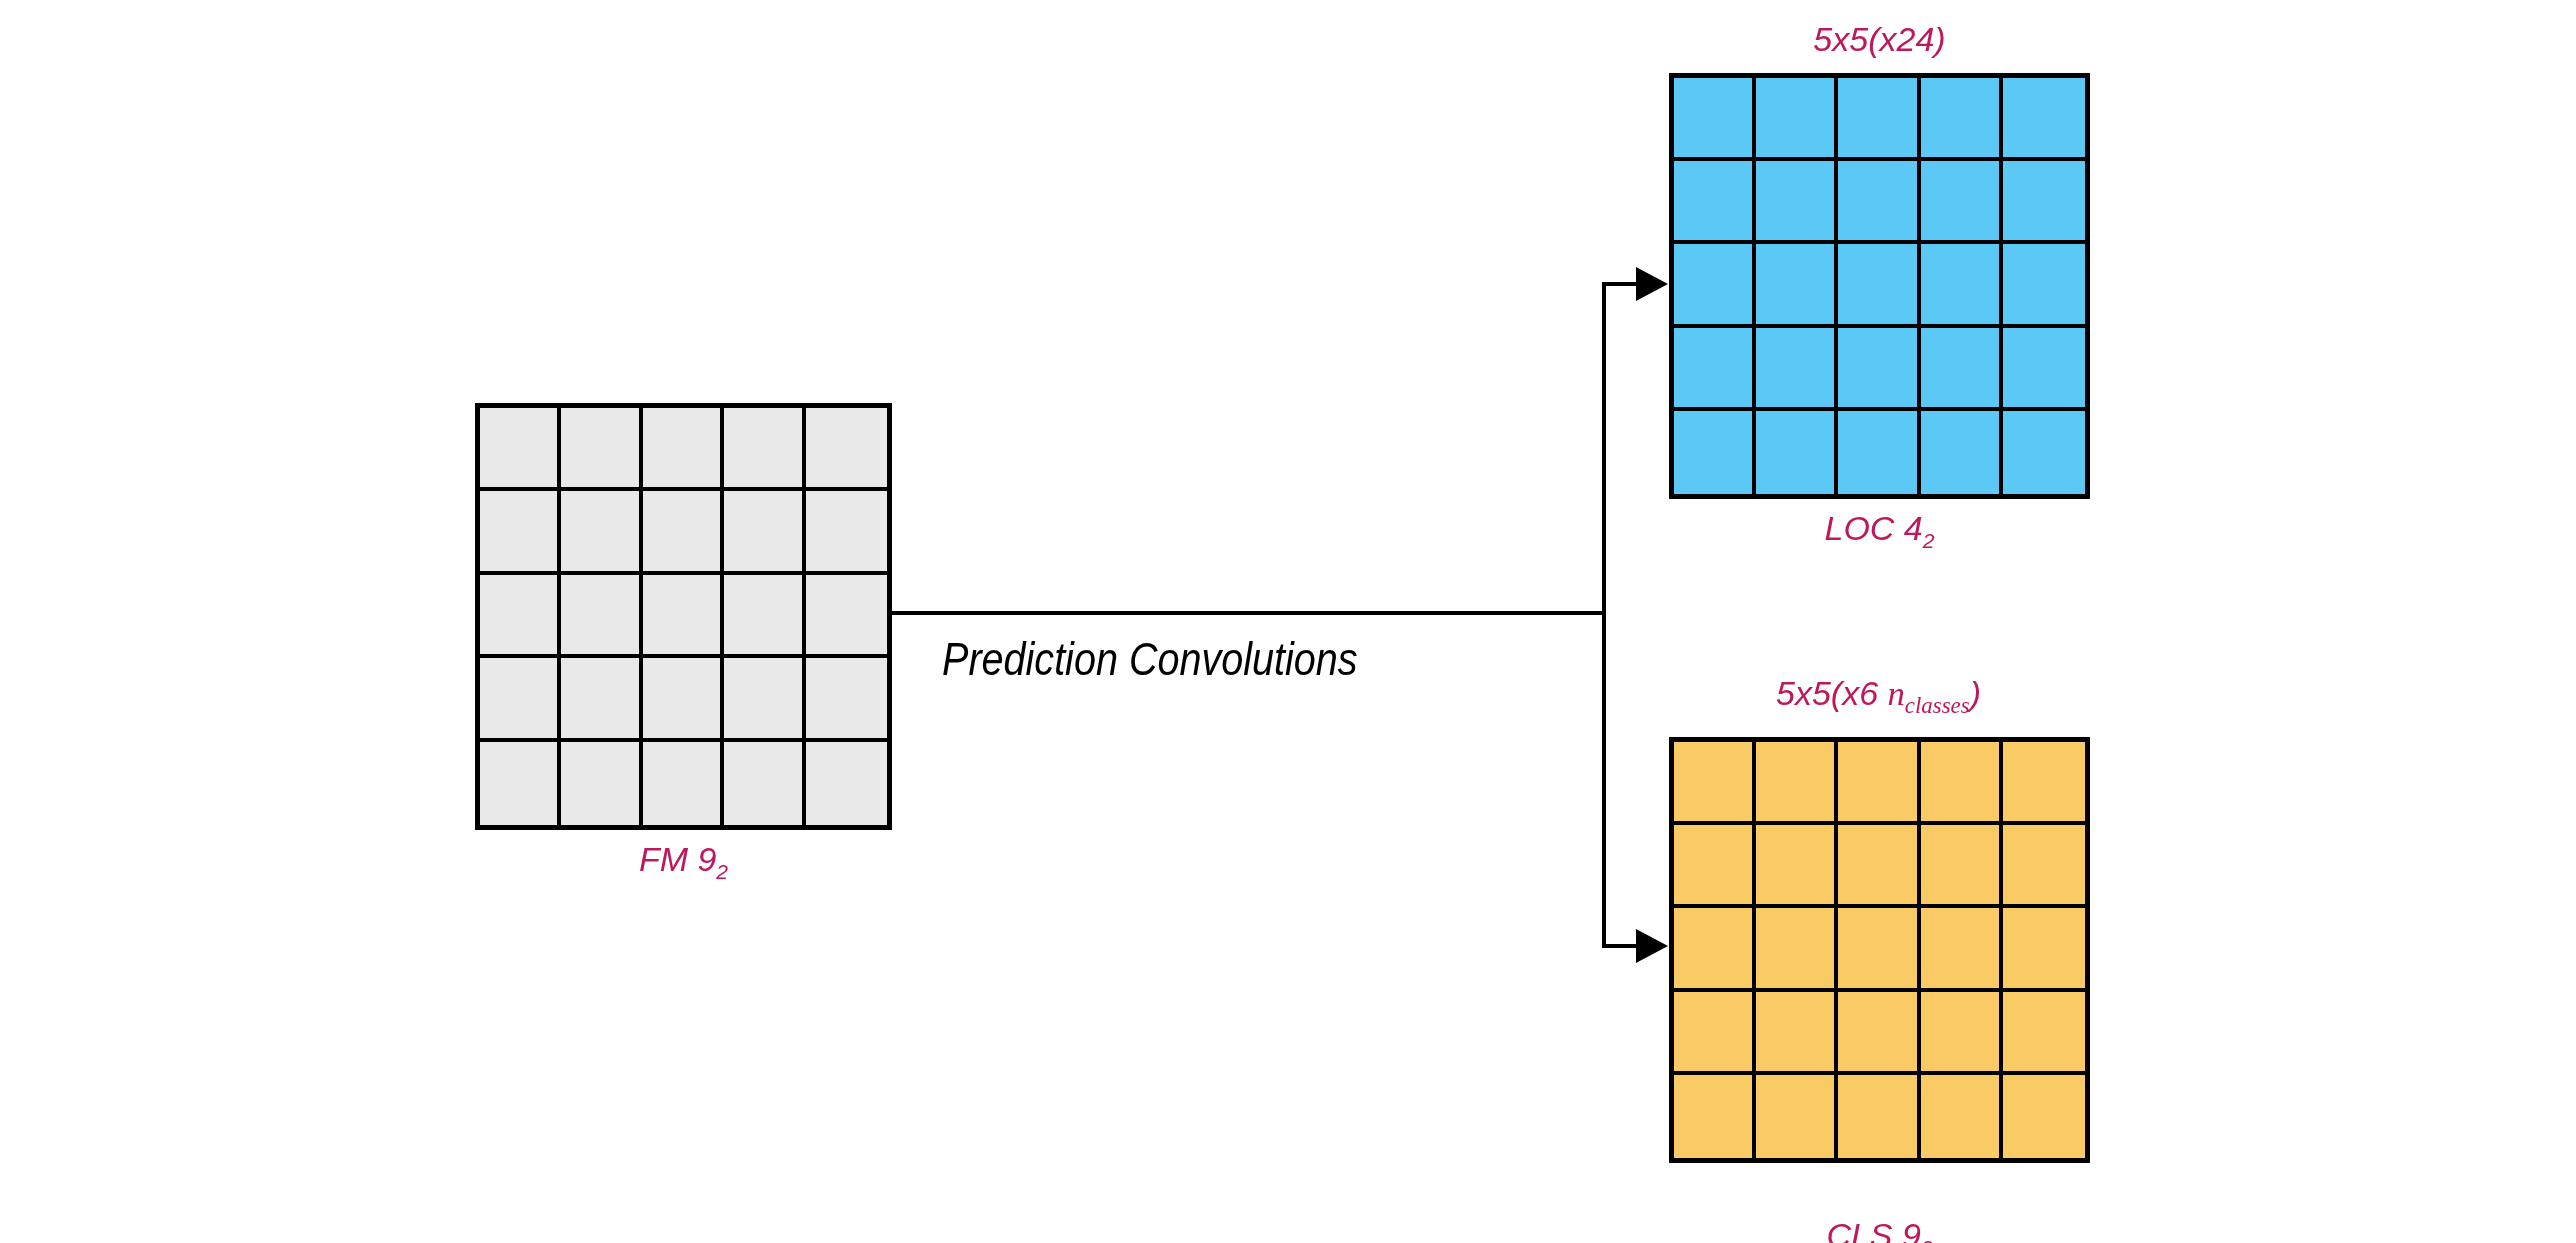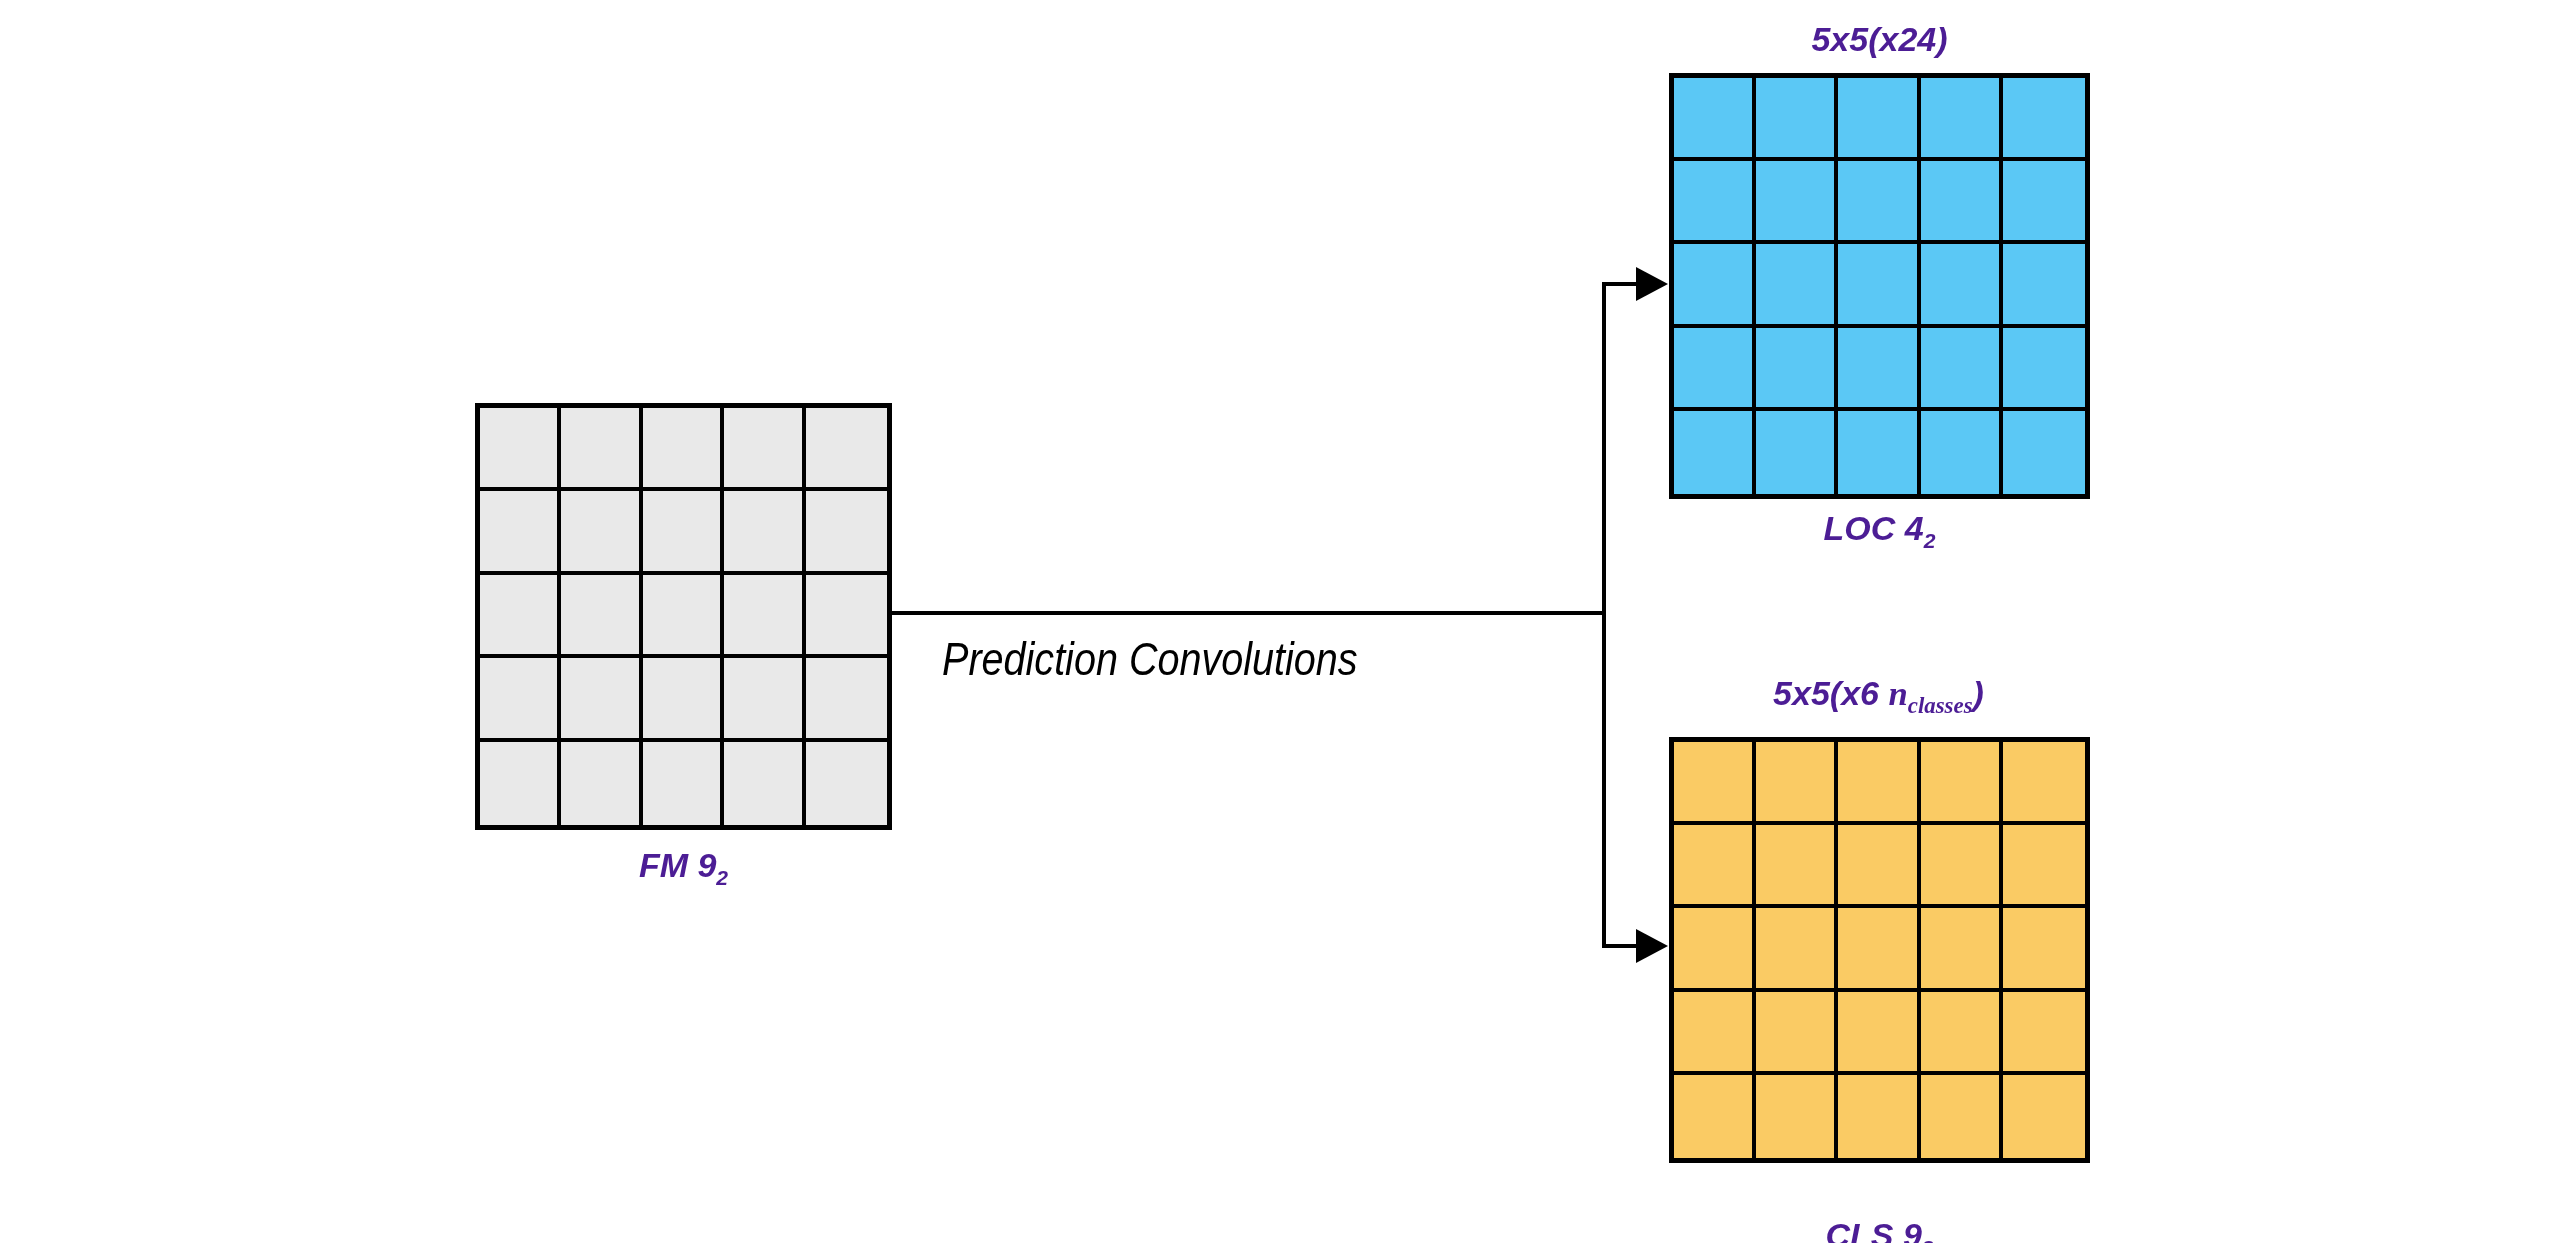--- a/index.html
+++ b/index.html
@@ -44,24 +44,23 @@
   #grid-loc     { left: 1669px; top: 73px;   width: 421px; height: 426px; }
   #grid-loc .cell     { background: #5bc8f5; }
 
   #grid-cls     { left: 1669px; top: 737px;  width: 421px; height: 426px; }
   #grid-cls .cell     { background: #facb64; }
 
   
   .label {
     position: absolute;
     font-style: italic;
-    color: #4c1d95;
+    color: #be185d;
     white-space: nowrap;
     font-family: "Liberation Sans", sans-serif;
-    font-weight: bold;
   }
   .label-top {
     font-size: 34px;
     text-align: center;
   }
   .label-bottom {
     font-size: 34px;
     text-align: center;
   }
   .sub {
@@ -74,21 +73,21 @@
     font-style: italic;
     font-size: 1.02em;
   }
   .mathvar .sub {
     font-family: "Liberation Serif", serif;
     font-size: 0.66em;
     font-style: italic;
   }
 
   #label-fm-top   { left: 475px;  top: 354px;  width: 417px; }
-  #label-fm-bot   { left: 475px;  top: 840px;  width: 417px; margin-top: 6px; }
+  #label-fm-bot   { left: 475px;  top: 840px;  width: 417px; }
 
   #label-loc-top  { left: 1669px; top: 19.6px;   width: 421px; }
   #label-loc-bot  { left: 1669px; top: 509px;  width: 421px; }
 
   #label-cls-top  { left: 1636px; top: 674px;  width: 485px; }
   #label-cls-bot  { left: 1669px; top: 1172px; width: 421px; margin-top: 44px; }
 
   
   #conn-label {
     position: absolute;

